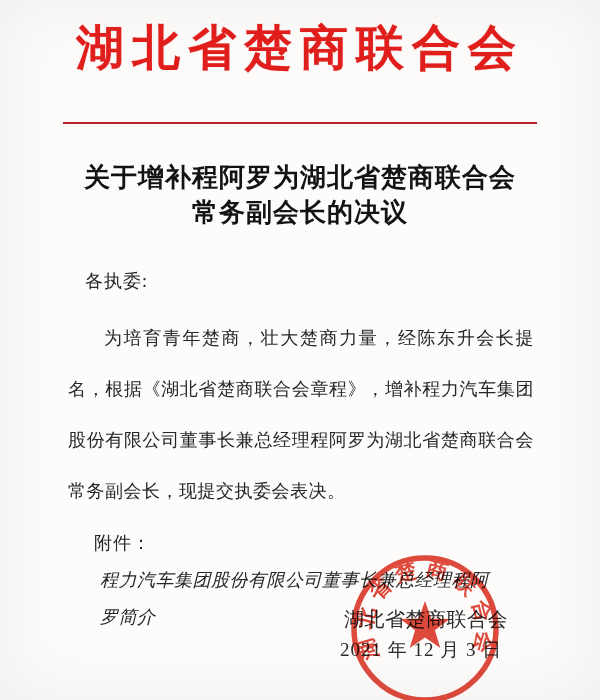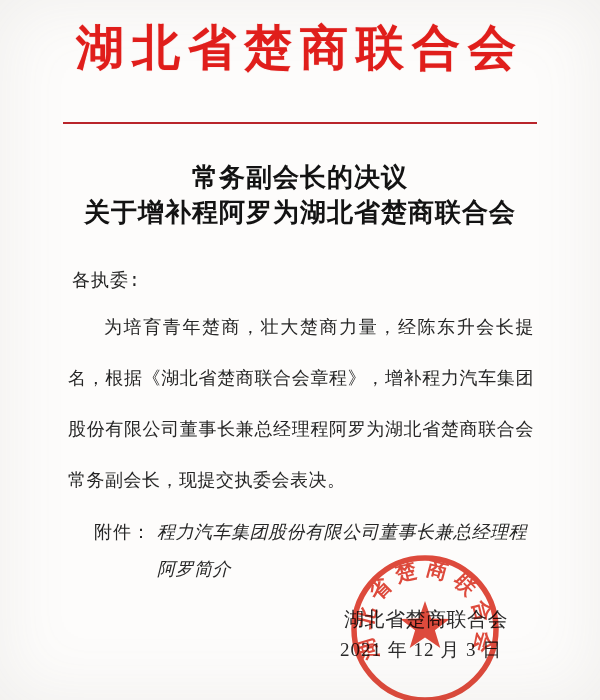--- a/index.html
+++ b/index.html
@@ -38,36 +38,36 @@
     font-weight:bold;
     color:#131313;
     letter-spacing:1px;
   }
   .body-block{
     margin:36px 66px 0 68px;
     font-size:18px;
     color:#262626;
   }
   .salutation{
-    margin:4px;
+    margin:17px;
     line-height:30px;
     letter-spacing:1px;
-    font-family:Liberation Mono, monospace;
   }
   .main-paragraph{
     margin:6px 0 0;
     line-height:51px;
     text-indent:2em;
     text-align:justify;
     letter-spacing:0.5px;
   }
   .attachment{
     display:flex;
     margin:8px 0 0 26px;
     line-height:37px;
+    flex-direction:column;
   }
   .att-label{
     flex:0 0 auto;
     letter-spacing:1px;
   }
   .att-text{
     width:392px;
     margin-left:6px;
     letter-spacing:0.5px;
     font-style:italic;
@@ -97,22 +97,22 @@
 </head>
 <body>
 
 <div class="page">
 
   <h1 class="org-header">湖北省楚商联合会</h1>
 
   <div class="header-divider"></div>
 
   <div class="doc-title">
+    <div>关于增补程阿罗为湖北省楚商联合会</div>
     <div>常务副会长的决议</div>
-    <div>关于增补程阿罗为湖北省楚商联合会</div>
   </div>
 
   <div class="body-block">
     <p class="salutation">各执委:</p>
 
     <p class="main-paragraph">为培育青年楚商，壮大楚商力量，经陈东升会长提名，根据《湖北省楚商联合会章程》，增补程力汽车集团股份有限公司董事长兼总经理程阿罗为湖北省楚商联合会常务副会长，现提交执委会表决。</p>
 
     <div class="attachment">
       <span class="att-label">附件：</span>
       <span class="att-text">程力汽车集团股份有限公司董事长兼总经理程阿罗简介</span>

